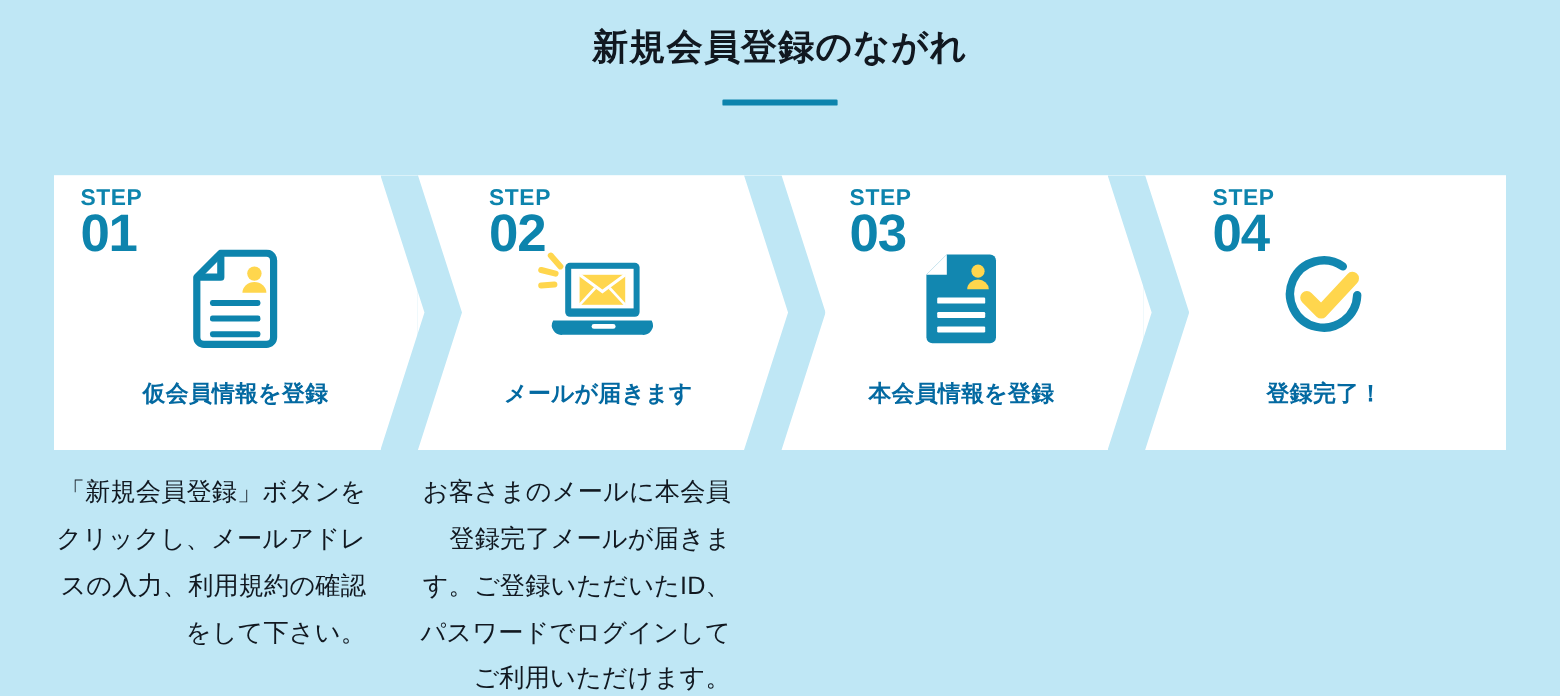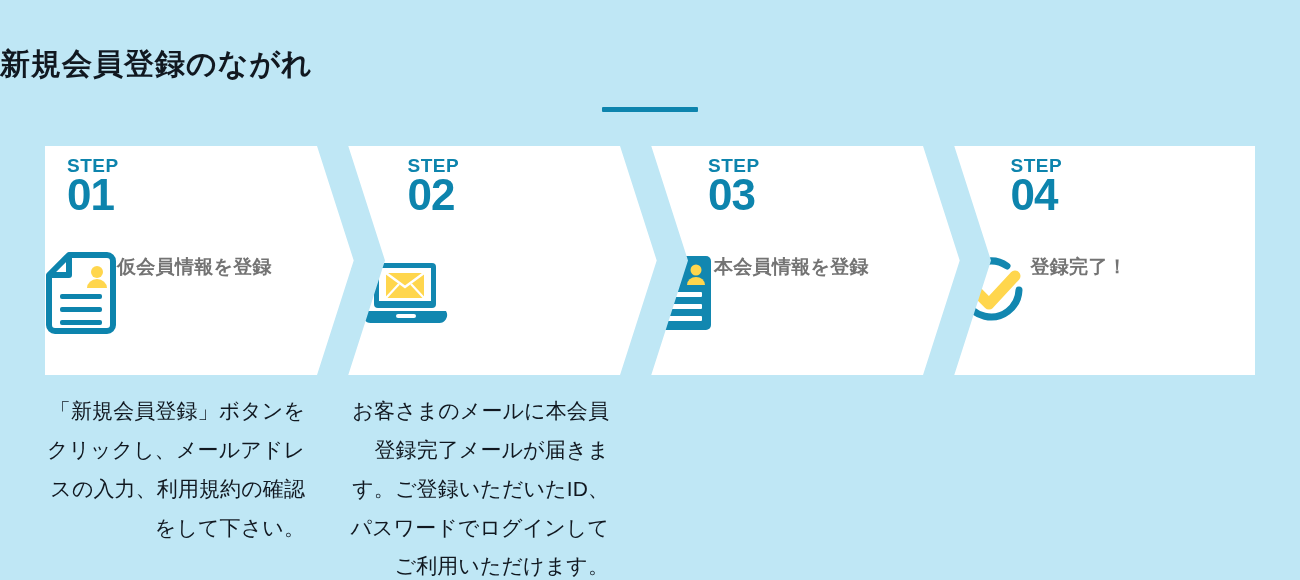--- a/index.html
+++ b/index.html
@@ -11,21 +11,22 @@
     height: 580px;
     background: #bfe7f5;
     font-family: "Liberation Sans", "DejaVu Sans", sans-serif;
     overflow: hidden;
     position: relative;
   }
 
   
   .page-header {
     width: 100%;
-    padding-top: 46px;
+    padding-top: 22px;
+    text-align: center;
   }
   .page-title {
     font-size: 30px;
     font-weight: bold;
     color: #111820;
     letter-spacing: 1px;
     line-height: 1.2;
     margin: 0;
   }
   .title-rule {
@@ -64,20 +65,21 @@
     inset: 0;
     background: #bfe7f5;
     clip-path: polygon(0 0, 46% 0, 100% 50%, 46% 100%, 0 100%, 54% 50%);
   }
 
   .step-inner {
     position: relative;
     z-index: 2;
     height: 100%;
     display: flex;
+    flex-direction: column;
     align-items: center;
   }
 
   .step-num-block {
     position: absolute;
     top: 10px;
     left: 22px;
     text-align: left;
     line-height: 1;
   }
@@ -100,25 +102,25 @@
   .step-icon {
     margin-top: 64px;
     height: 78px;
     display: flex;
     align-items: center;
     justify-content: center;
   }
   .step-icon svg { display: block; }
 
   .step-label {
-    margin-top: 12px;
+    margin-top: 28px;
     text-align: right;
     font-size: 19px;
     font-weight: bold;
-    color: #737373;
+    color: #0369a1;
     line-height: 1.35;
     letter-spacing: 0.3px;
   }
 
   
   .desc-row {
     position: absolute;
     left: 45px;
     top: 392px;
     width: 1215px;
@@ -188,20 +190,21 @@
           <g>
             <rect x="38" y="20" width="38" height="25" fill="#ffd64d"></rect>
             <path d="M38 20 L57 34 L76 20" fill="none" stroke="#ffffff" stroke-width="2.6"></path>
             <path d="M38 45 L51 31 M76 45 L63 31" fill="none" stroke="#ffffff" stroke-width="2.2"></path>
           </g>
           <path d="M16 58 H98 a8 8 0 0 1 -8 12 H24 a8 8 0 0 1 -8 -12 Z" fill="#1287b0"></path>
           <rect x="48" y="61" width="20" height="4" rx="2" fill="#ffffff"></rect>
         </svg>
       </div>
       <div class="step-label">
+        <div>メールが届きます</div>
       </div>
     </div>
   </div>
 
   <div class="chev-gap" style="left:575px;">
     <div class="gap-fill"></div>
   </div>
 
   <div class="step-card">
     <div class="step-inner">

